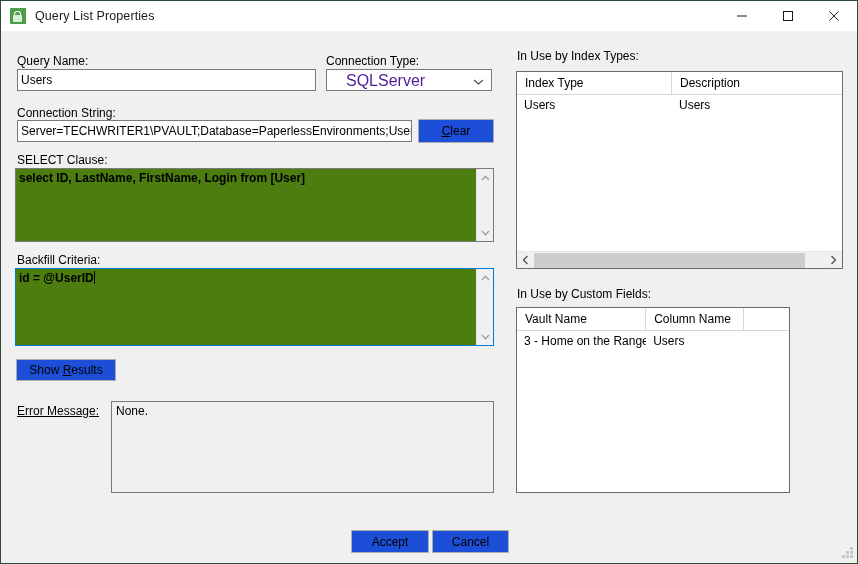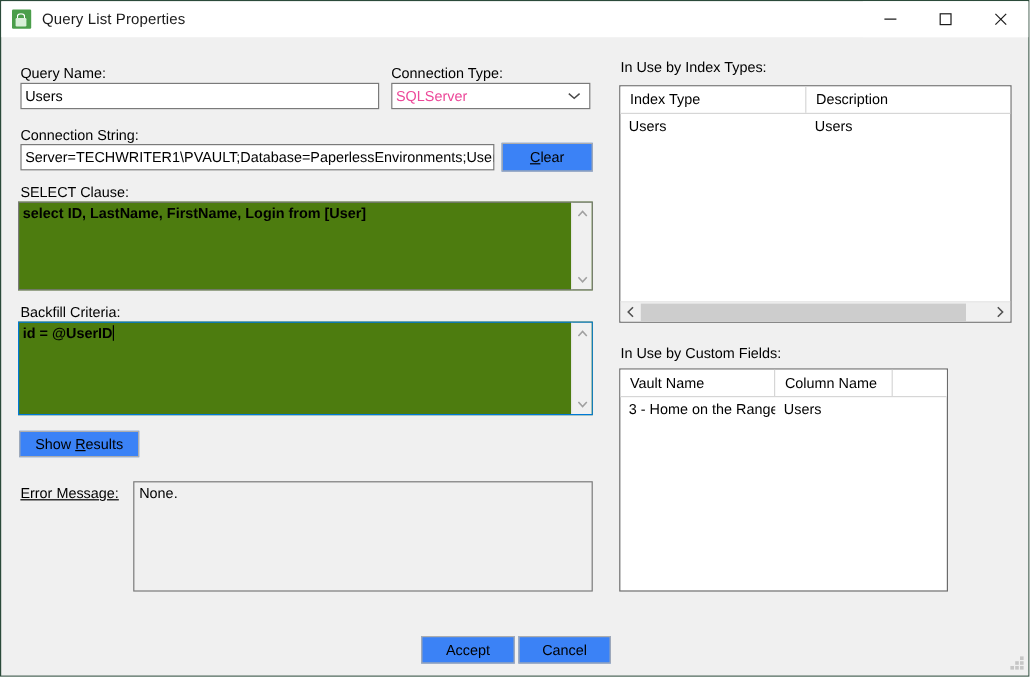--- a/index.html
+++ b/index.html
@@ -97,35 +97,35 @@
     padding: 2px 3px;
     overflow: hidden;
     white-space: nowrap;
     line-height: 16px;
   }
   .combo {
     position: absolute;
     box-sizing: border-box;
     background: #ffffff;
     border: 1px solid #7a7a7a;
-    font-size: 12px;
-    color: #ec4899;
-    padding: 3px 3px;
+    font-size: 16px;
+    color: #4c1d95;
+    padding: 3px 19px;
     line-height: 15px;
   }
   .combo .chev {
     position: absolute;
     right: 7px; top: 50%;
     transform: translateY(-50%);
   }
   
   .btn {
     position: absolute;
     box-sizing: border-box;
-    background: #3b82f6;
+    background: #1d4ed8;
     border: 1px solid #adadad;
     font-family: "Liberation Sans", sans-serif;
     font-size: 12px;
     color: #000000;
     text-align: center;
     line-height: 1;
     display: flex;
     align-items: center;
     justify-content: center;
     cursor: default;

